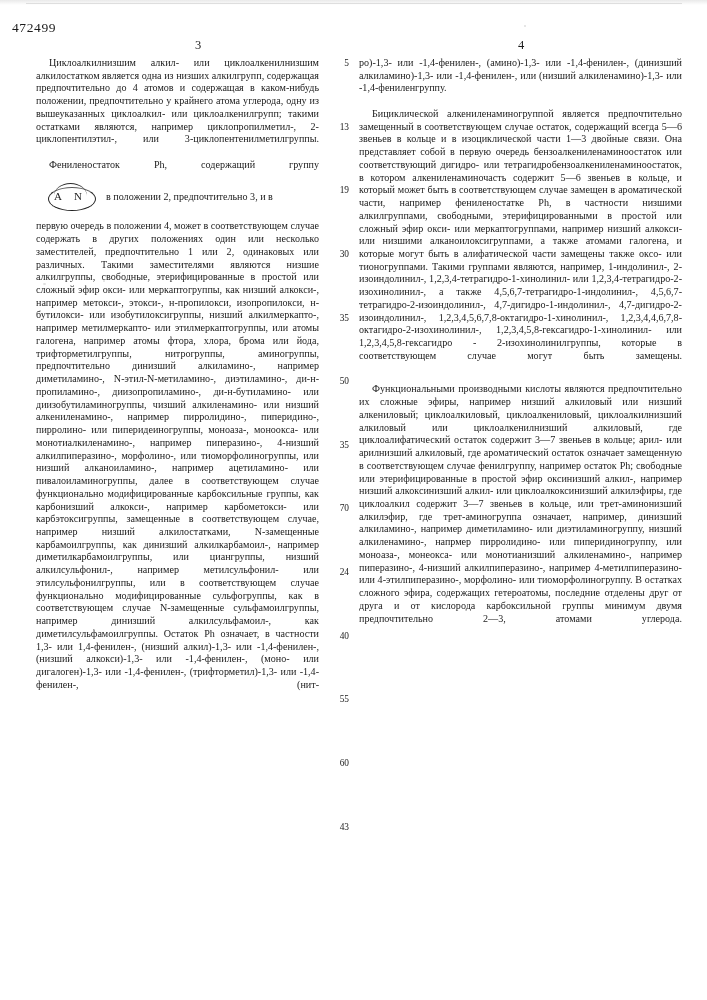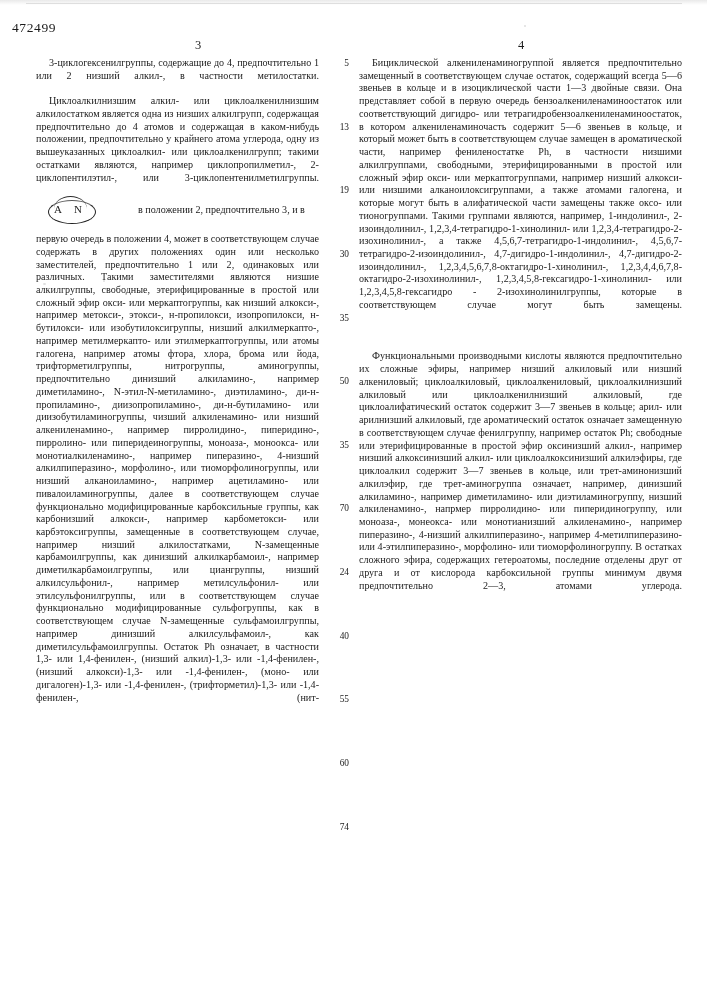--- a/index.html
+++ b/index.html
@@ -75,21 +75,21 @@
     hyphens: none;
   }
   .col-left  { left: 36px;  width: 283px; }
   .col-right { left: 359px; width: 323px; }
 
   .col p {
     margin: 0;
     text-align: justify;
   }
   .col p.indent { text-indent: 13px; }
-  .col p.gap    { margin-top: 26px; }
+  .col p.gap    { margin-top: 8px; }
 
   
   .col p::after {
     content: "";
     display: inline-block;
     width: 100%;
   }
 
   
   .linenums {
@@ -146,21 +146,20 @@
   .formula .atom-n { left: 30px; }
 
   .formula-text {
     position: absolute;
     left: 70px;
     top: 5px;
     width: 213px;
     font-size: 10.1px;
     line-height: 12.73px;
     white-space: nowrap;
-    margin-left: 32px;
   }
 
   .speck {
     position: absolute;
     background: #bdbdbd;
     border-radius: 50%;
     opacity: .5;
   }
 </style>
 </head>
@@ -182,43 +181,44 @@
     <div>19</div>
     <div>30</div>
     <div>35</div>
     <div>50</div>
     <div>35</div>
     <div>70</div>
     <div>24</div>
     <div>40</div>
     <div>55</div>
     <div>60</div>
-    <div>74</div>
+    <div>43</div>
   </div>
 
   <div class="columns">
 
     <div class="col col-left">
-      <p class="indent">3-циклогексенилгруппы, содержащие до 4, предпочтительно 1 или 2 низший алкил-, в частности метилостатки.</p>
       <p class="indent">Циклоалкилнизшим алкил- или циклоалкенилнизшим алкилостатком является одна из низших алкилгрупп, содержащая предпочтительно до 4 атомов и содержащая в каком-нибудь положении, предпочтительно у крайнего атома углерода, одну из вышеуказанных циклоалкил- или циклоалкенилгрупп; такими остатками являются, например циклопропилметил-, 2-циклопентилэтил-, или 3-циклопентенилметилгруппы.</p>
+      <p class="indent">Фениленостаток Ph, содержащий группу</p>
 
       <div class="formula-line">
         <div class="formula">
           <span class="ring"></span>
           <span class="arc"></span>
           <span class="atom atom-a">A</span>
           <span class="atom atom-n">N</span>
         </div>
         <div class="formula-text">в положении 2, предпочтительно 3, и в</div>
       </div>
 
       <p>первую очередь в положении 4, может в соответствующем случае содержать в других положениях один или несколько заместителей, предпочтительно 1 или 2, одинаковых или различных. Такими заместителями являются низшие алкилгруппы, свободные, этерифицированные в простой или сложный эфир окси- или меркаптогруппы, как низший алкокси-, например метокси-, этокси-, н-пропилокси, изопропилокси, н-бутилокси- или изобутилоксигруппы, низший алкилмеркапто-, например метилмеркапто- или этилмеркаптогруппы, или атомы галогена, например атомы фтора, хлора, брома или йода, трифторметилгруппы, нитрогруппы, аминогруппы, предпочтительно динизший алкиламино-, например диметиламино-, N-этил-N-метиламино-, диэтиламино-, ди-н-пропиламино-, диизопропиламино-, ди-н-бутиламино- или диизобутиламиногруппы, чизший алкиленамино- или низший алкениленамино-, например пирролидино-, пиперидино-, пирролино- или пиперидеиногруппы, моноаза-, моноокса- или монотиалкиленамино-, например пиперазино-, 4-низший алкилпиперазино-, морфолино-, или тиоморфолиногруппы, или низший алканоиламино-, например ацетиламино- или пивалоиламиногруппы, далее в соответствующем случае функционально модифицированные карбоксильные группы, как карбонизший алкокси-, например карбометокси- или карбэтоксигруппы, замещенные в соответствующем случае, например низший алкилостатками, N-замещенные карбамоилгруппы, как динизший алкилкарбамоил-, например диметилкарбамоилгруппы, или циангруппы, низший алкилсульфонил-, например метилсульфонил- или этилсульфонилгруппы, или в соответствующем случае функционально модифицированные сульфогруппы, как в соответствующем случае N-замещенные сульфамоилгруппы, например динизший алкилсульфамоил-, как диметилсульфамоилгруппы. Остаток Ph означает, в частности 1,3- или 1,4-фенилен-, (низший алкил)-1,3- или -1,4-фенилен-, (низший алкокси)-1,3- или -1,4-фенилен-, (моно- или дигалоген)-1,3- или -1,4-фенилен-, (трифторметил)-1,3- или -1,4-фенилен-, (нит-</p>
     </div>
 
     <div class="col col-right">
+      <p>ро)-1,3- или -1,4-фенилен-, (амино)-1,3- или -1,4-фенилен-, (динизший алкиламино)-1,3- или -1,4-фенилен-, или (низший алкиленамино)-1,3- или -1,4-фениленгруппу.</p>
       <p class="indent">Бициклической алкениленаминогруппой является предпочтительно замещенный в соответствующем случае остаток, содержащий всегда 5—6 звеньев в кольце и в изоциклической части 1—3 двойные связи. Она представляет собой в первую очередь бензоалкениленаминоостаток или соответствующий дигидро- или тетрагидробензоалкениленаминоостаток, в котором алкениленаминочасть содержит 5—6 звеньев в кольце, и который может быть в соответствующем случае замещен в ароматической части, например фениленостатке Ph, в частности низшими алкилгруппами, свободными, этерифицированными в простой или сложный эфир окси- или меркаптогруппами, например низший алкокси- или низшими алканоилоксигруппами, а также атомами галогена, и которые могут быть в алифатической части замещены также оксо- или тионогруппами. Такими группами являются, например, 1-индолинил-, 2-изоиндолинил-, 1,2,3,4-тетрагидро-1-хинолинил- или 1,2,3,4-тетрагидро-2-изохинолинил-, а также 4,5,6,7-тетрагидро-1-индолинил-, 4,5,6,7-тетрагидро-2-изоиндолинил-, 4,7-дигидро-1-индолинил-, 4,7-дигидро-2-изоиндолинил-, 1,2,3,4,5,6,7,8-октагидро-1-хинолинил-, 1,2,3,4,4,6,7,8-октагидро-2-изохинолинил-, 1,2,3,4,5,8-гексагидро-1-хинолинил- или 1,2,3,4,5,8-гексагидро - 2-изохинолинилгруппы, которые в соответствующем случае могут быть замещены.</p>
       <p class="indent gap">Функциональными производными кислоты являются предпочтительно их сложные эфиры, например низший алкиловый или низший алкениловый; циклоалкиловый, циклоалкениловый, циклоалкилнизший алкиловый или циклоалкенилнизший алкиловый, где циклоалифатический остаток содержит 3—7 звеньев в кольце; арил- или арилнизший алкиловый, где ароматический остаток означает замещенную в соответствующем случае фенилгруппу, например остаток Ph; свободные или этерифицированные в простой эфир оксинизший алкил-, например низший алкоксинизший алкил- или циклоалкоксинизший алкилэфиры, где циклоалкил содержит 3—7 звеньев в кольце, или трет-аминонизший алкилэфир, где трет-аминогруппа означает, например, динизший алкиламино-, например диметиламино- или диэтиламиногруппу, низший алкиленамино-, напрмер пирролидино- или пиперидиногруппу, или моноаза-, монеокса- или монотианизший алкиленамино-, например пиперазино-, 4-низший алкилпиперазино-, например 4-метилпиперазино- или 4-этилпиперазино-, морфолино- или тиоморфолиногруппу. В остатках сложного эфира, содержащих гетероатомы, последние отделены друг от друга и от кислорода карбоксильной группы минимум двумя предпочтительно 2—3, атомами углерода.</p>
     </div>
 
   </div>
 
   <span class="speck" style="left:43px; top:283px; width:3px; height:2px;"></span>
   <span class="speck" style="left:103px; top:280px; width:2px; height:2px;"></span>
   <span class="speck" style="left:524px; top:25px; width:2px; height:2px;"></span>
 </div>

